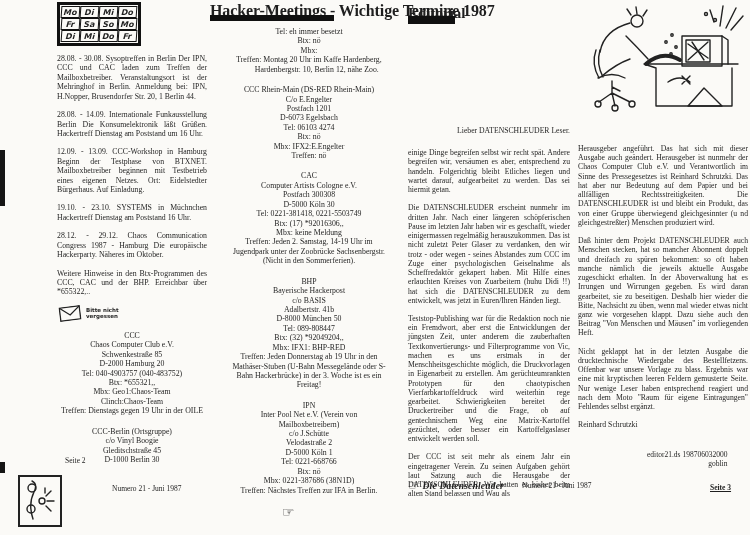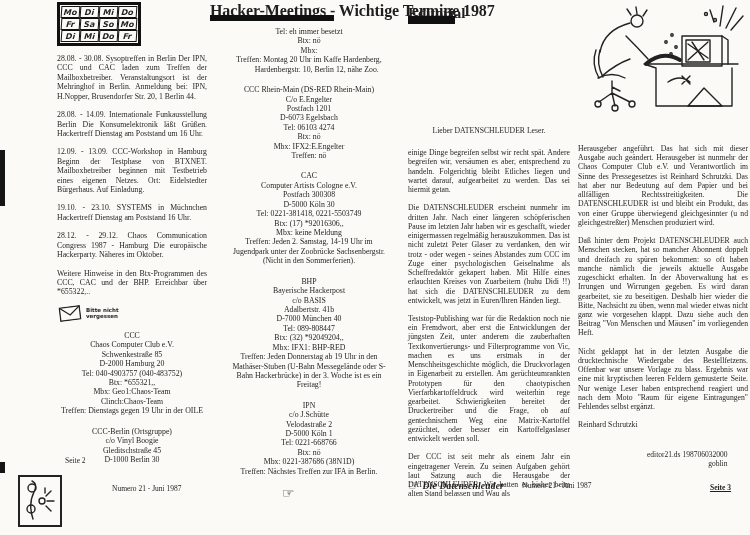--- a/index.html
+++ b/index.html
@@ -11,21 +11,21 @@
   .hdr-right{left:408px;top:5px;font-size:15px;}
   .bar{position:absolute;background:#101010;}
   .bar-left{left:210px;top:15px;width:124px;height:6px;}
   .bar-right{left:408px;top:16px;width:47px;height:8px;}
   
   .col{position:absolute;font-size:7.8px;line-height:1.21;text-align:justify;}
   .col p{margin:0 0 9px 0;}
   .col .blk{margin:0 0 11px 0;}
   .col .blk div{text-align:center;}
   .ed{font-size:7.7px;line-height:1.2;}
-  .salutation{margin:0 0 13px 0 !important;text-align:center;}
+  .salutation{margin:0 0 13px 0 !important;text-align:right;}
   .sig{margin-top:20px;text-align:left;}
   
   .cal{position:absolute;left:57px;top:2px;border:3px solid #111;background:#fbfaf7;
        display:grid;grid-template-columns:repeat(4,19px);grid-auto-rows:12px;gap:0;padding:1px;}
   .cal span{border:1.5px solid #111;font-family:"DejaVu Sans",sans-serif;font-weight:bold;
        font-style:italic;font-size:8px;text-align:center;line-height:11px;transform:skewX(-4deg);}
   
   .env-row{display:flex;align-items:center;gap:5px;margin:4px 0 10px 2px;}
   .env-ic{transform:rotate(-7deg);}
   .env-label{font-family:"DejaVu Sans",sans-serif;font-weight:bold;font-size:5.5px;line-height:1.15;}
@@ -192,28 +192,29 @@
           <div>Btx: (17) *92016306,,</div>
           <div>Mbx: keine Meldung</div>
           <div>Treffen: Jeden 2. Samstag, 14-19 Uhr im Jugendpark unter der Zoobrücke Sachsenbergstr.</div>
           <div>(Nicht in den Sommerferien).</div>
         </div>
         <div class="blk">
           <div>BHP</div>
           <div>Bayerische Hackerpost</div>
           <div>c/o BASIS</div>
           <div>Adalbertstr. 41b</div>
-          <div>D-7000 München 40</div>
+          <div>D-8000 München 50</div>
           <div>Tel: 089-808447</div>
           <div>Btx: (32) *92049204,,</div>
           <div>Mbx: IFX1: BHP-RED</div>
           <div>Treffen: Jeden Donnerstag ab 19 Uhr in den Mathäser-Stuben (U-Bahn Messegelände oder S-Bahn Hackerbrücke) in der 3. Woche ist es ein Freitag!</div>
         </div>
         <div class="blk">
           <div>IPN</div>
+          <div>Inter Pool Net e.V. (Verein von Mailboxbetreibern)</div>
           <div>c/o J.Schütte</div>
           <div>Velodastraße 2</div>
           <div>D-5000 Köln 1</div>
           <div>Tel: 0221-668766</div>
           <div>Btx: nö</div>
           <div>Mbx: 0221-387686 (38N1D)</div>
           <div>Treffen: Nächstes Treffen zur IFA in Berlin.</div>
         </div>
       </div>
     <div class="ds-logo" style="margin-left:52px;">

